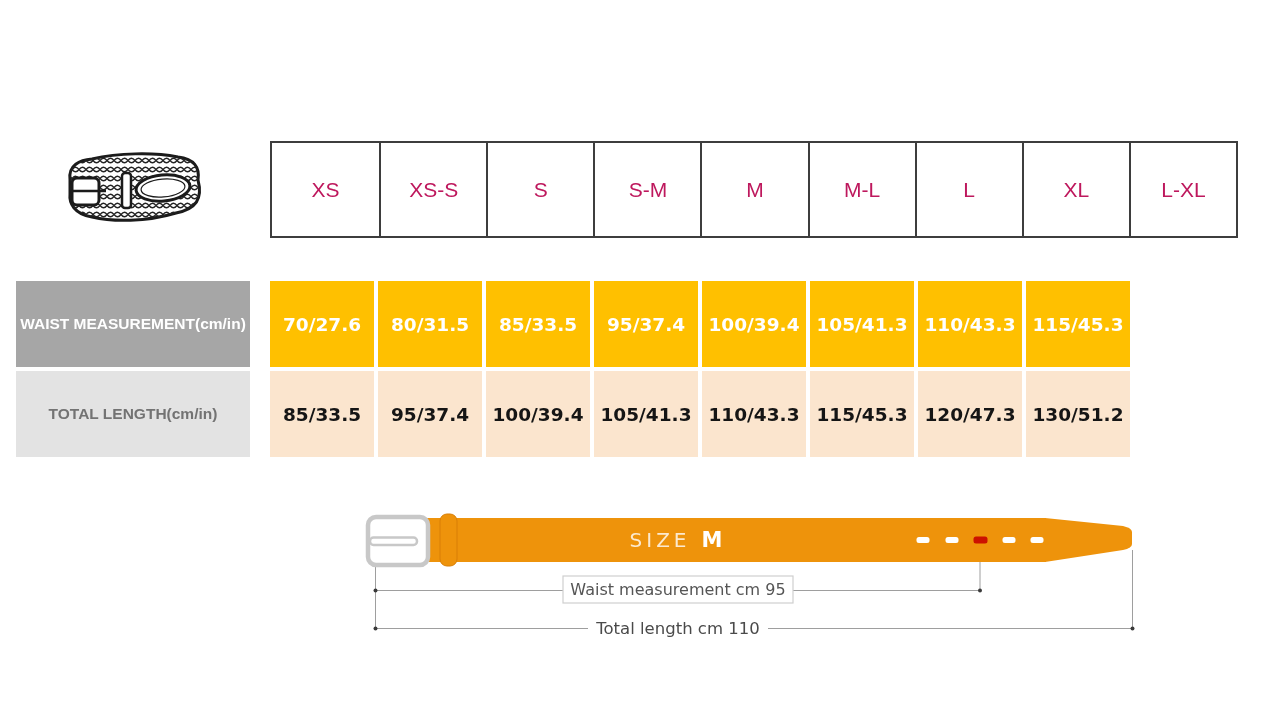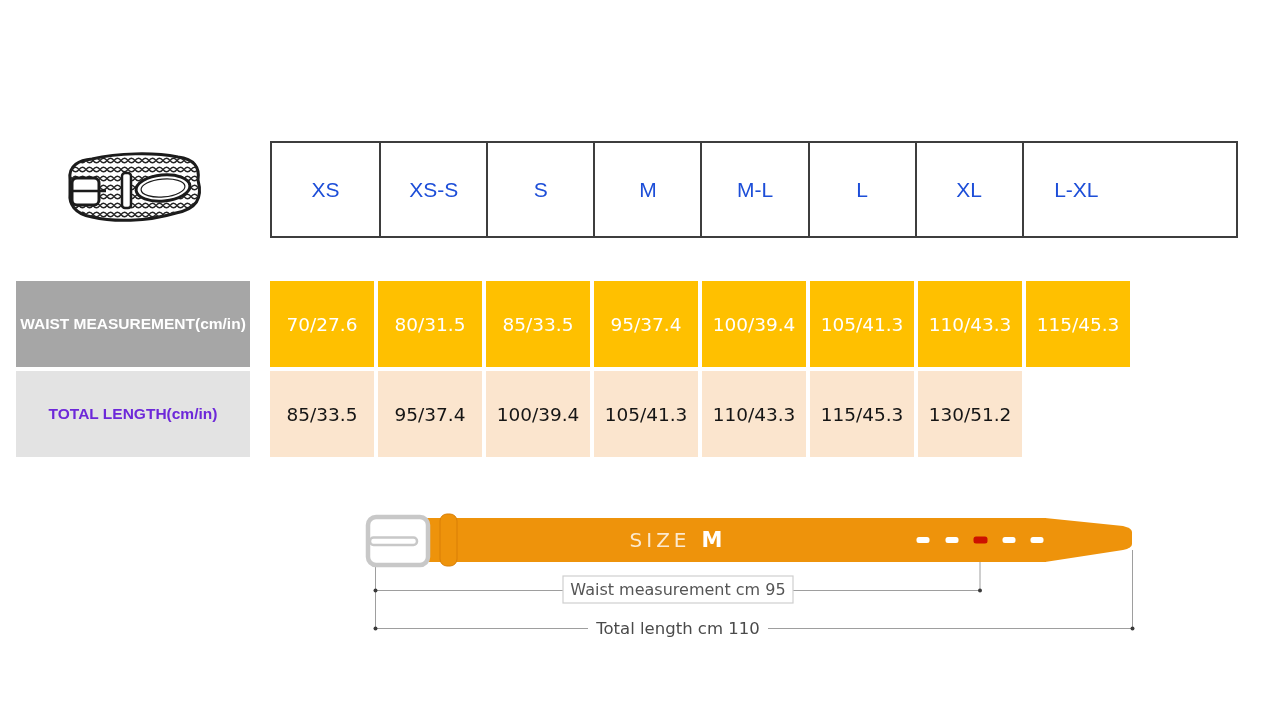--- a/index.html
+++ b/index.html
@@ -4,35 +4,35 @@
 <style>
   html,body{margin:0;padding:0;background:#fff;}
   .canvas{position:relative;width:1280px;height:720px;background:#ffffff;overflow:hidden;
           font-family:"Liberation Sans",sans-serif;}
 
   
   .size-header{position:absolute;left:270px;top:141px;width:968px;height:97px;
                display:grid;grid-template-columns:repeat(9,1fr);
                border:2px solid #3d3d3d;box-sizing:border-box;background:#fff;}
   .size-header .hcell{display:flex;align-items:center;justify-content:center;
-               font-size:21px;color:#1d4ed8;border-left:2px solid #3d3d3d;}
+               font-size:21px;color:#be185d;border-left:2px solid #3d3d3d;}
   .size-header .hcell:first-child{border-left:none;}
 
   
   .rowlabel{position:absolute;left:16px;width:234px;height:86px;
             display:flex;align-items:center;justify-content:center;
             text-align:center;font-weight:bold;font-size:15.5px;line-height:1.45;}
   .rowlabel.waist{top:281px;background:#a6a6a6;color:#ffffff;}
-  .rowlabel.length{top:371px;background:#e3e3e3;color:#6d28d9;}
+  .rowlabel.length{top:371px;background:#e3e3e3;color:#737373;}
 
   
   .datarow{position:absolute;left:270px;width:968px;height:86px;
            display:grid;grid-template-columns:repeat(9,1fr);gap:4px;}
   .datarow .dcell{display:flex;align-items:center;justify-content:center;
-           font-weight:normal;font-size:18.5px;font-family:"DejaVu Sans","Liberation Sans",sans-serif;}
+           font-weight:bold;font-size:18.5px;font-family:"DejaVu Sans","Liberation Sans",sans-serif;}
   .datarow.waist{top:281px;}
   .datarow.waist .dcell{background:#ffc000;color:#ffffff;}
   .datarow.length{top:371px;}
   .datarow.length .dcell{background:#fbe5ce;color:#151515;}
 
   
   .belt-photo{position:absolute;left:58px;top:147px;width:150px;height:85px;}
   .belt-diagram{position:absolute;left:360px;top:498px;width:790px;height:152px;}
 
   svg text{font-family:"DejaVu Sans","Liberation Sans",sans-serif;}
@@ -55,20 +55,21 @@
     <line x1="14" y1="44" x2="48" y2="44" stroke="#1b1b1b" stroke-width="2.5"></line>
     <rect x="64" y="26" width="9" height="35" rx="3" fill="#ffffff" stroke="#1b1b1b" stroke-width="2.5"></rect>
     <ellipse cx="105" cy="41" rx="27" ry="13" transform="rotate(-5 105 41)" fill="#ffffff" stroke="#1b1b1b" stroke-width="3"></ellipse>
     <ellipse cx="105" cy="41" rx="22" ry="9" transform="rotate(-5 105 41)" fill="none" stroke="#1b1b1b" stroke-width="1.2"></ellipse>
   </svg>
 
   <div class="size-header">
     <div class="hcell">XS</div>
     <div class="hcell">XS-S</div>
     <div class="hcell">S</div>
+    <div class="hcell">S-M</div>
     <div class="hcell">M</div>
     <div class="hcell">M-L</div>
     <div class="hcell">L</div>
     <div class="hcell">XL</div>
     <div class="hcell">L-XL</div>
   </div>
 
   <div class="rowlabel waist">
     <span>WAIST MEASUREMENT</span>
     <span>(cm/in)</span>
@@ -88,20 +89,21 @@
     <span>TOTAL LENGTH</span>
     <span>(cm/in)</span>
   </div>
   <div class="datarow length">
     <div class="dcell">85/33.5</div>
     <div class="dcell">95/37.4</div>
     <div class="dcell">100/39.4</div>
     <div class="dcell">105/41.3</div>
     <div class="dcell">110/43.3</div>
     <div class="dcell">115/45.3</div>
+    <div class="dcell">120/47.3</div>
     <div class="dcell">130/51.2</div>
   </div>
 
   <svg class="belt-diagram" viewBox="0 0 790 152">
 
     <line x1="15.5" y1="69" x2="15.5" y2="130.5" stroke="#9e9e9e" stroke-width="1"></line>
     <line x1="620" y1="48" x2="620" y2="92.5" stroke="#9e9e9e" stroke-width="1"></line>
     <line x1="772.5" y1="52" x2="772.5" y2="130.5" stroke="#9e9e9e" stroke-width="1"></line>
 
     <rect x="64" y="20" width="622" height="44" fill="#ee930b"></rect>

